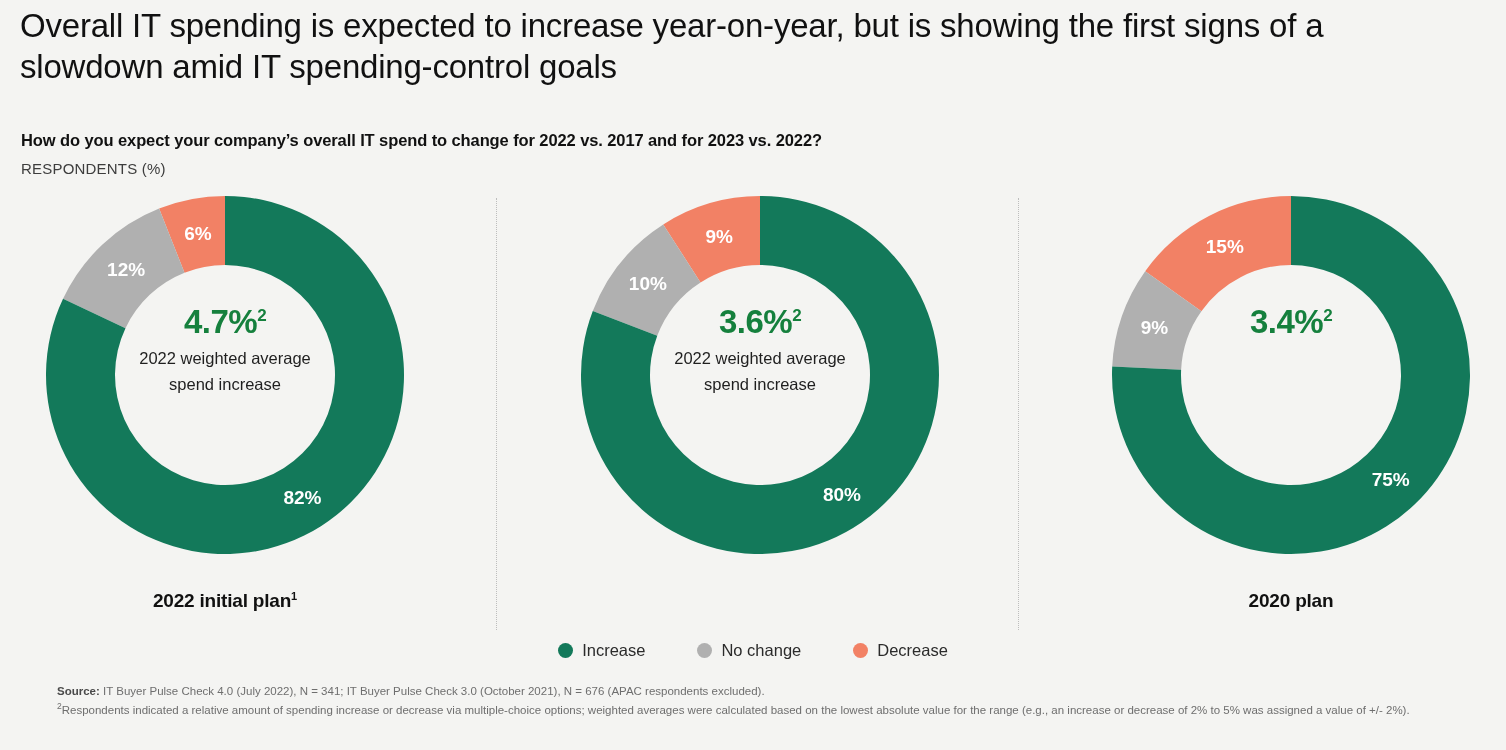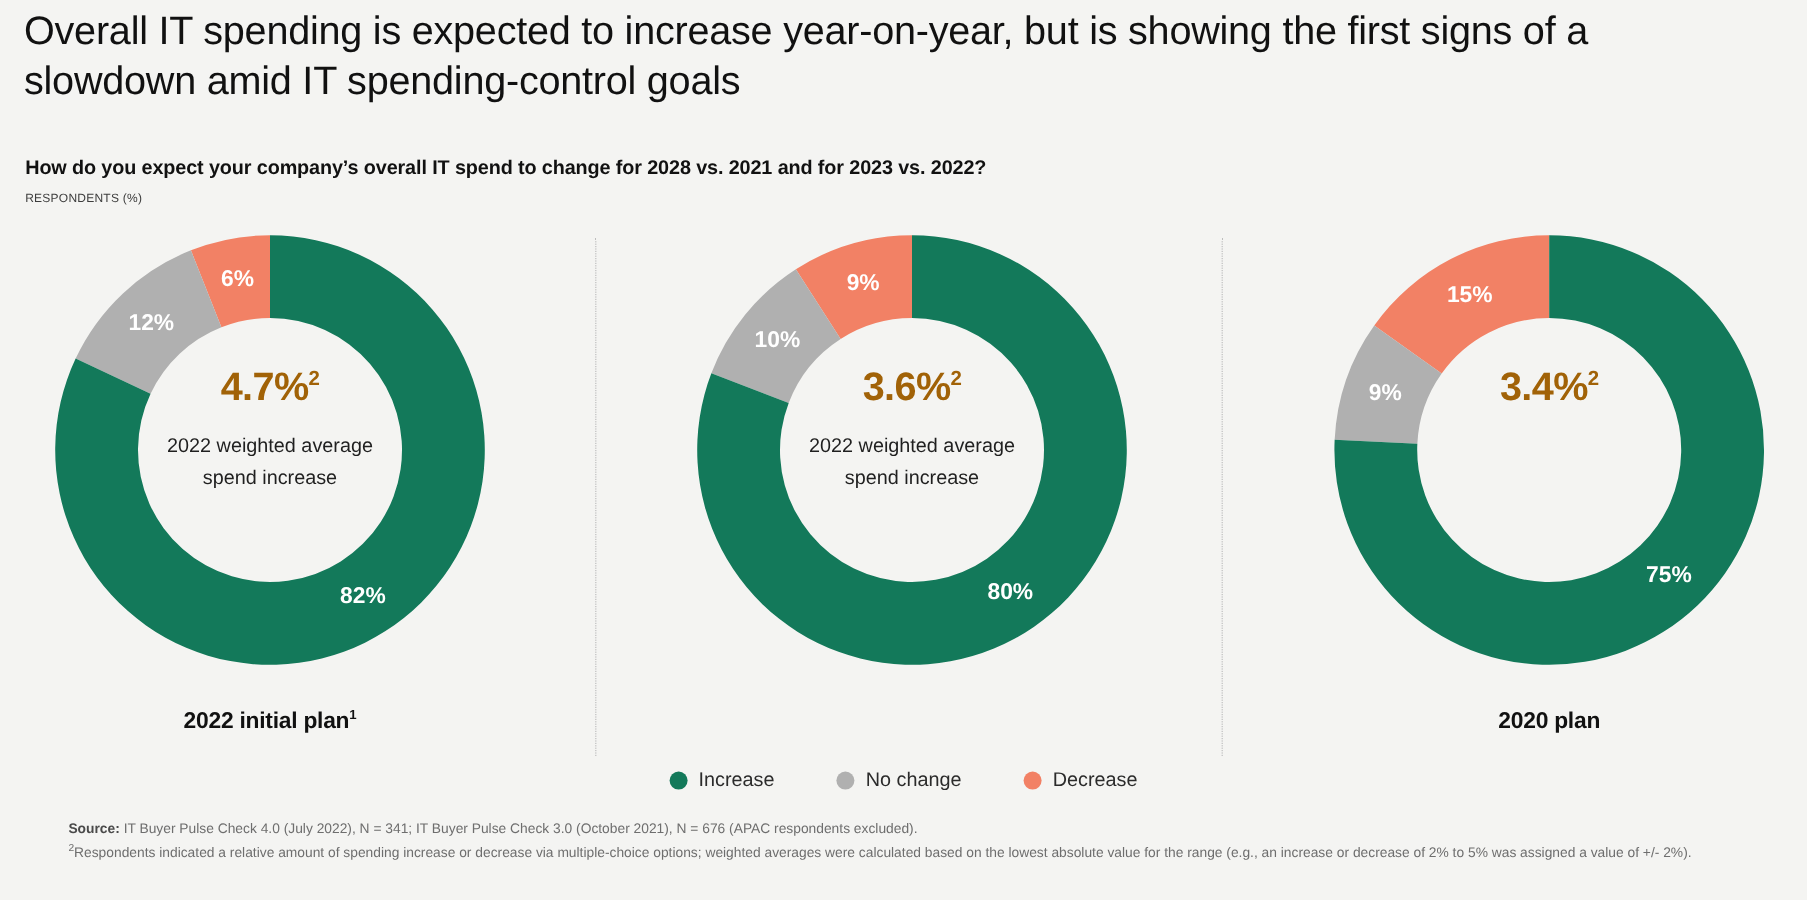--- a/index.html
+++ b/index.html
@@ -17,21 +17,21 @@
     position: absolute; left: 20px; top: 6px; width: 1450px;
     font-size: 33px; font-weight: 400; line-height: 1.24;
     letter-spacing: -0.2px; color: #111111;
   }
   .subtitle {
     position: absolute; left: 21px; top: 131px; width: 1200px;
     font-size: 16.5px; font-weight: 700; color: #111111; letter-spacing: -0.1px;
   }
   .units {
     position: absolute; left: 21px; top: 160px;
-    font-size: 10px; font-weight: 400; color: #3d3d3d; letter-spacing: 0.2px;
+    font-size: 15px; font-weight: 400; color: #3d3d3d; letter-spacing: 0.2px;
   }
 
   
   .charts { position: absolute; left: 0; top: 192px; width: 1506px; height: 440px; }
 
   .divider {
     position: absolute; top: 6px; width: 0; height: 432px;
     border-left: 1px dotted #bdbdbd;
   }
   .divider.d1 { left: 496px; }
@@ -48,26 +48,26 @@
   .seg-label {
     font-family: "Liberation Sans", sans-serif;
     font-size: 19px; font-weight: 700; fill: #ffffff;
   }
 
   .center-text {
     position: absolute; left: 85px; top: 112px; width: 196px;
     text-align: center; pointer-events: none;
   }
   .center-big {
-    font-size: 33px; font-weight: 700; color: #a16207;
+    font-size: 33px; font-weight: 700; color: #15803d;
     letter-spacing: -0.5px; line-height: 1.1;
   }
   .center-big sup { font-size: 17px; vertical-align: super; font-weight: 700; }
   .center-sub {
-    margin-top: 20px; font-size: 16.5px; font-weight: 400;
+    margin-top: 6px; font-size: 16.5px; font-weight: 400;
     color: #1f1f1f; line-height: 1.53;
   }
 
   .chart-title {
     position: absolute; left: 0; top: 398px; width: 430px;
     text-align: center; font-size: 19px; font-weight: 700;
     color: #111111; letter-spacing: -0.2px;
   }
   .chart-title sup { font-size: 11px; vertical-align: super; }
 
@@ -90,21 +90,21 @@
   .fn b { color: #4a4a4a; font-weight: 700; }
   .fn sup { font-size: 8.5px; vertical-align: super; }
 </style>
 </head>
 <body>
 
 <div class="page">
 
   <h1 class="headline">Overall IT spending is expected to increase year-on-year, but is showing the first signs of a slowdown amid IT spending-control goals</h1>
 
-  <div class="subtitle">How do you expect your company’s overall IT spend to change for 2028 vs. 2021 and for 2023 vs. 2022?</div>
+  <div class="subtitle">How do you expect your company’s overall IT spend to change for 2022 vs. 2017 and for 2023 vs. 2022?</div>
   <div class="units">RESPONDENTS (%)</div>
 
   <div class="charts">
     <div class="divider d1"></div>
     <div class="divider d2"></div>
 
     <div class="chart-cell c1">
       <div class="donut-wrap">
         <svg class="donut-svg" viewBox="0 0 366 366">
             <path d="M 117.10570506944254 16.57000902600305 A 179 179 0 0 1 182.99999999999997 4 L 182.99999999999997 73 A 110 110 0 0 0 142.50629920468535 80.72458655229238 Z" fill="#F28165"></path>

